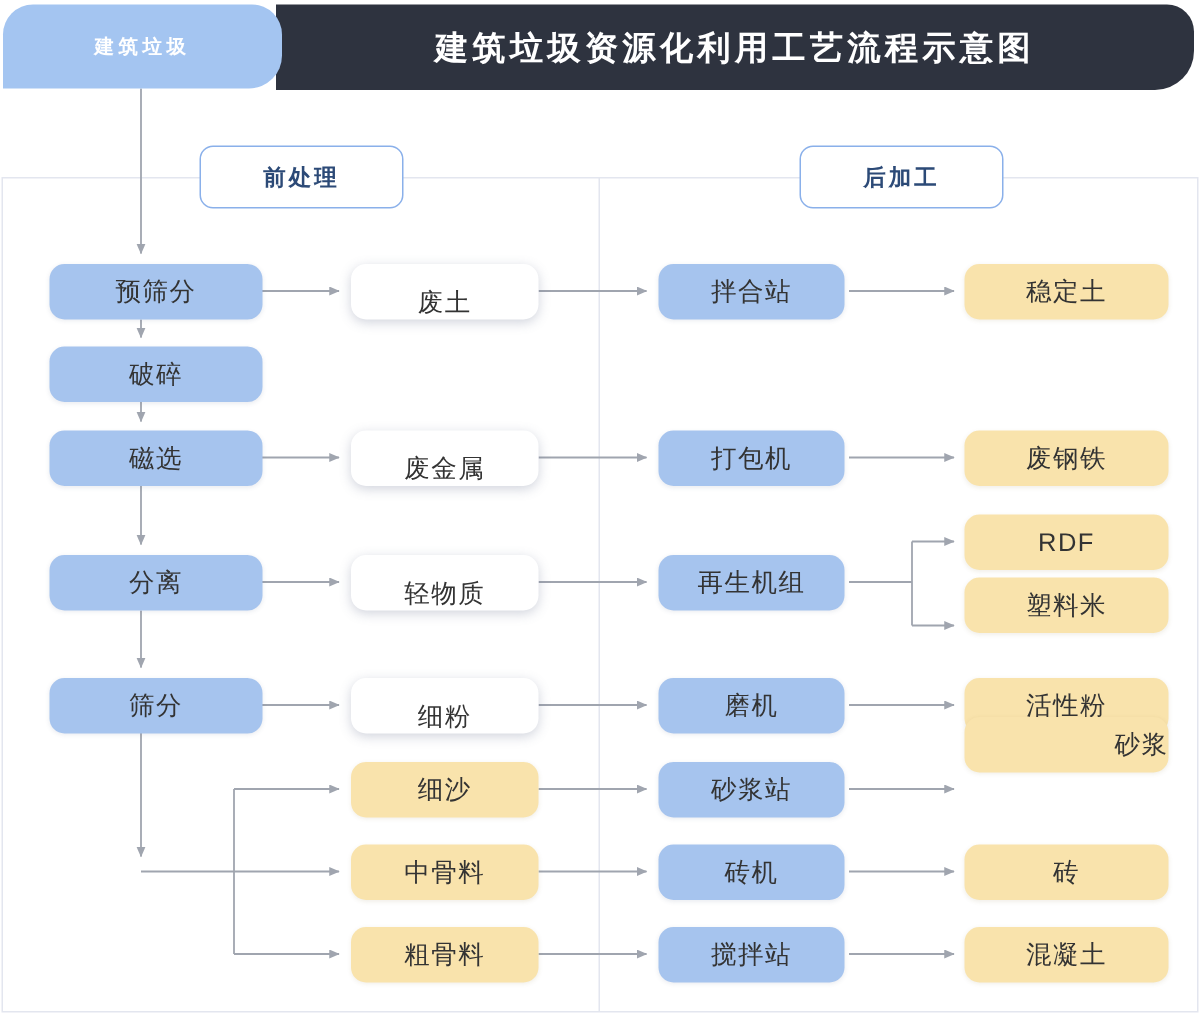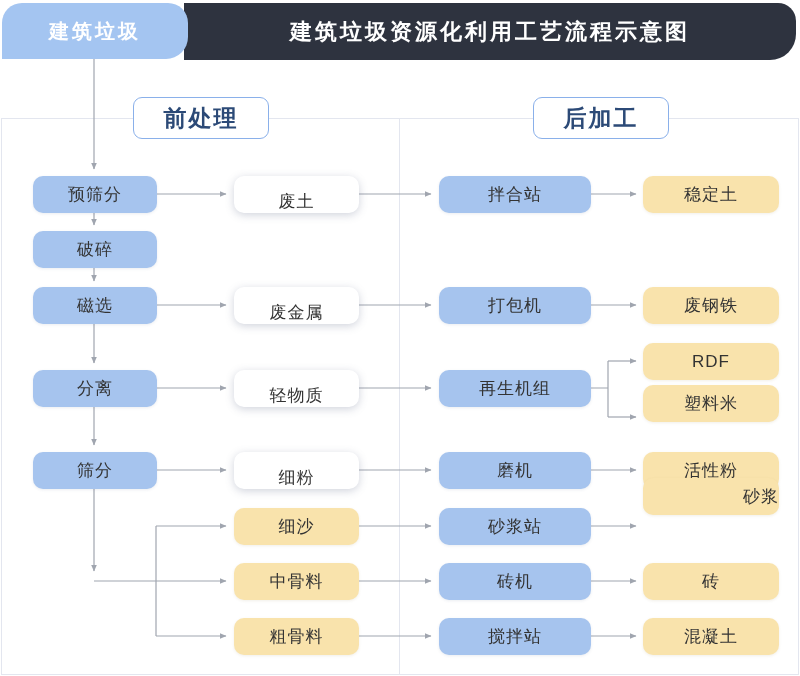--- a/index.html
+++ b/index.html
@@ -11,49 +11,49 @@
   .header-bar{
     position:absolute;left:184px;top:3px;width:612px;height:57px;
     background:var(--header_bg);border-radius:0 18px 26px 0;
     display:flex;align-items:center;justify-content:center;
   }
   .header-title{color:#fff;font-size:22px;font-weight:bold;letter-spacing:3px;}
   .header-tab{
     position:absolute;left:2px;top:3px;width:186px;height:56px;
     background:var(--tab_bg);border-radius:20px 20px 22px 0;z-index:3;
     display:flex;align-items:center;justify-content:center;
-    color:#fff;font-size:20px;font-weight:bold;letter-spacing:3px;
+    color:#fff;font-size:13px;font-weight:bold;letter-spacing:3px;
   }
   
   .panel{
     position:absolute;left:1px;top:118px;width:796px;height:555px;
     border:1px solid var(--border);
   }
   .divider{
     position:absolute;left:399px;top:118px;width:1px;height:556px;
     background:var(--border);
   }
   .section-pill{
     position:absolute;top:97px;width:134px;height:40px;z-index:2;
     background:#fff;border:1.5px solid var(--section_border);border-radius:9px;
     display:flex;align-items:center;justify-content:center;
-    color:var(--section_text);font-size:23px;font-weight:bold;letter-spacing:2px;
+    color:var(--section_text);font-size:15px;font-weight:bold;letter-spacing:2px;
   }
   
   .node{
     position:absolute;height:37px;border-radius:10px;z-index:2;
     display:flex;align-items:center;justify-content:center;
     font-size:17px;font-weight:500;color:var(--text);letter-spacing:1px;
   }
   .node.blue{background:var(--blue);box-shadow:0 1px 3px rgba(60,80,120,.10);}
   .node.yellow{background:var(--yellow);box-shadow:0 1px 3px rgba(120,100,40,.10);}
   .node.white{background:#fff;box-shadow:0 2px 8px rgba(100,110,140,.30);align-items:flex-end;}
-  .c1{left:33px;width:124px;}
+  .c1{left:33px;width:142px;}
   .c2{left:234px;width:125px;}
-  .c3{left:439px;width:152px;}
+  .c3{left:439px;width:124px;}
   .c4{left:643px;width:136px;}
   
   svg.connectors{position:absolute;left:0;top:0;z-index:1;}
   svg.connectors path.ln{stroke:var(--arrow);stroke-width:1.2;fill:none;}
   svg.connectors .head{fill:var(--arrow);}
 </style>
 </head>
 <body>
 
 <div id="stage">

